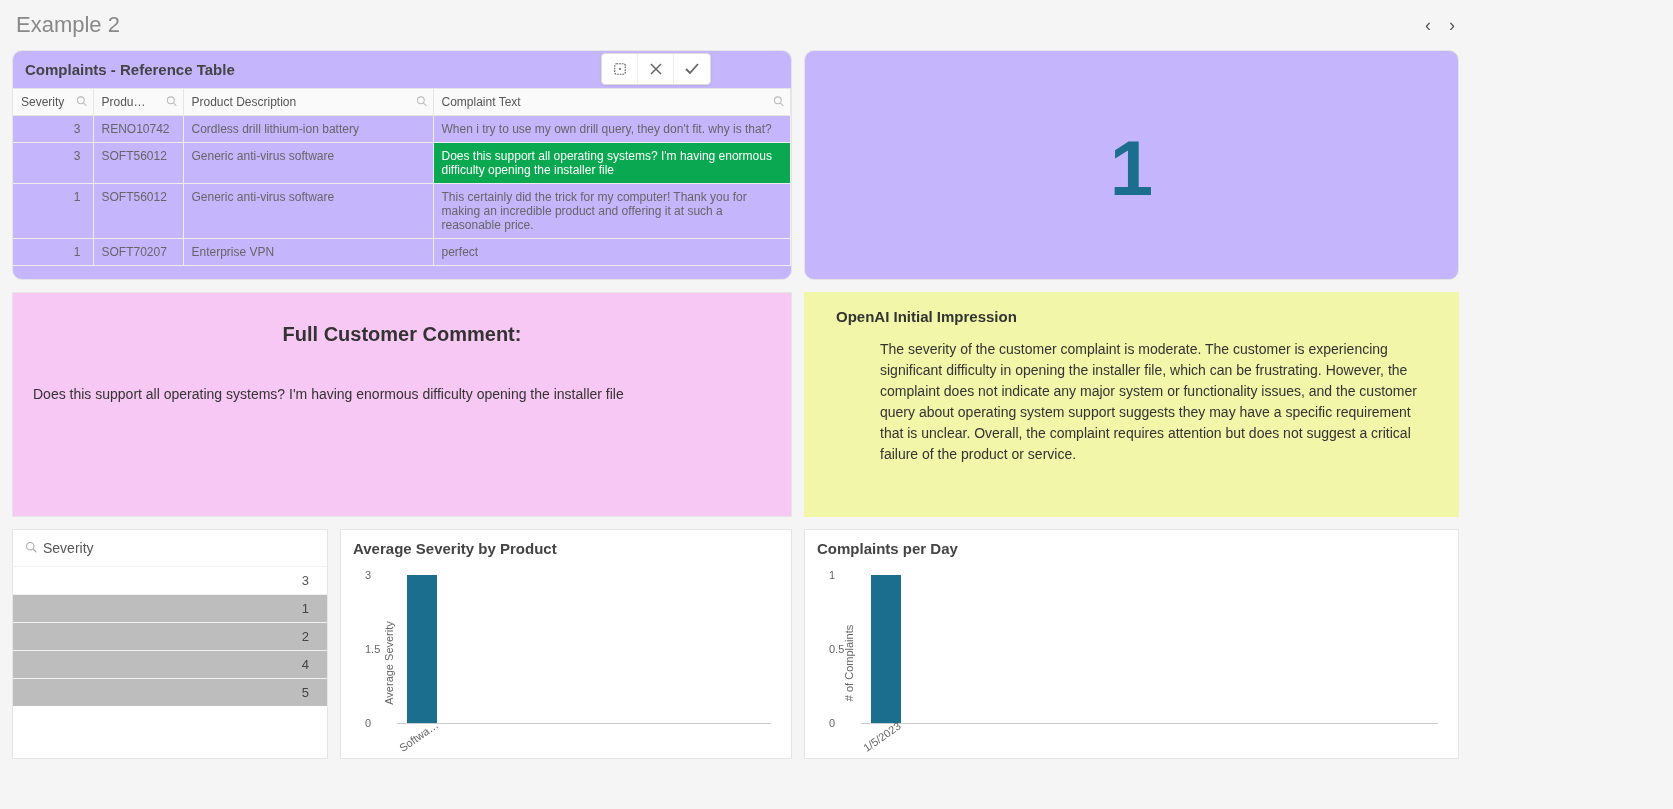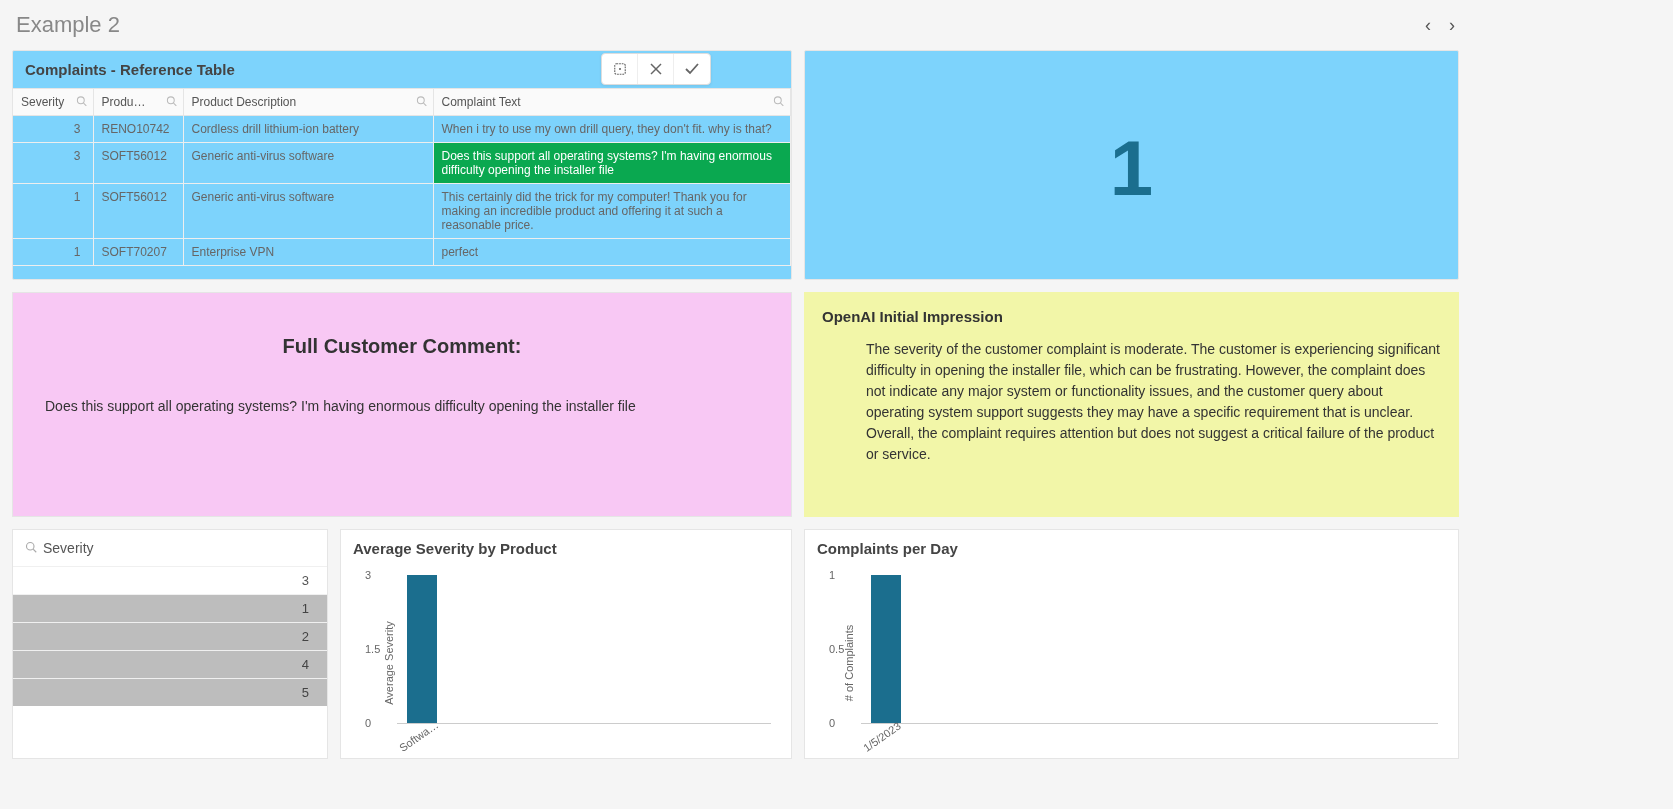--- a/index.html
+++ b/index.html
@@ -4,21 +4,21 @@
 <style>
 * { box-sizing: border-box; margin: 0; padding: 0; }
 body { font-family: -apple-system, BlinkMacSystemFont, "Segoe UI", Arial, sans-serif; background: #f5f5f5; color: #555; font-size: 13px; }
 .app { width: 1471px; height: 809px; padding: 8px; }
 .header-row { display: flex; justify-content: space-between; align-items: center; padding: 4px 8px 12px; }
 .page-title { font-size: 22px; color: #888; font-weight: 400; }
 .nav-arrows { display: flex; gap: 18px; font-size: 18px; color: #555; }
 .nav-arrows span { cursor: pointer; }
 
 .grid { display: grid; grid-template-columns: 780px 1fr; grid-template-rows: 230px 225px 230px; gap: 12px; padding: 0 4px; }
-.panel { background: #7dd3fc; border: 1px solid #e5e5e5; border-radius: 2px; position: relative; overflow: hidden; }
+.panel { background: #c4b5fd; border: 1px solid #e5e5e5; border-radius: 10px; position: relative; overflow: hidden; }
 .panel-title { font-size: 15px; font-weight: 600; color: #444; padding: 10px 12px; }
 
 
 .table-panel { grid-column: 1; grid-row: 1; }
 .table-panel .panel-title { border-bottom: none; }
 .action-bar { position: absolute; top: 2px; right: 80px; display: flex; border: 1px solid #ddd; border-radius: 4px; background: #fff; box-shadow: 0 1px 3px rgba(0,0,0,0.08); }
 .action-bar .btn { width: 36px; height: 30px; display: flex; align-items: center; justify-content: center; cursor: pointer; border-right: 1px solid #eee; color: #666; font-size: 14px; }
 .action-bar .btn:last-child { border-right: none; }
 
 .tbl { width: 100%; border-collapse: collapse; table-layout: fixed; }
@@ -30,26 +30,26 @@
 .col-prod { width: 90px; }
 .col-desc { width: 250px; }
 .col-text { width: auto; }
 
 
 .kpi-panel { grid-column: 2; grid-row: 1; display: flex; flex-direction: column; align-items: center; justify-content: center; }
 .kpi-title { font-size: 32px; color: #555; font-weight: 400; }
 .kpi-value { font-size: 78px; font-weight: 700; color: #1b6e8e; line-height: 1.2; margin-top: 8px; }
 
 
-.comment-panel { grid-column: 1; grid-row: 2; background: #f8c8f4; border: 1px solid #e5e5e5; padding: 32px; display: flex; flex-direction: column; }
+.comment-panel { grid-column: 1; grid-row: 2; background: #f8c8f4; border: 1px solid #e5e5e5; padding: 20px; display: flex; flex-direction: column; }
 .comment-title { font-size: 20px; font-weight: 700; color: #333; text-align: center; margin-top: 10px; margin-bottom: 40px; }
 .comment-body { font-size: 14px; color: #333; }
 
 
-.impression-panel { grid-column: 2; grid-row: 2; background: #f2f6a8; padding: 16px 18px; }
+.impression-panel { grid-column: 2; grid-row: 2; background: #f2f6a8; padding: 16px 32px; }
 .impression-title { font-size: 15px; font-weight: 700; color: #333; margin-bottom: 14px; }
 .impression-body { font-size: 14px; color: #333; line-height: 1.5; margin-left: 44px; }
 
 
 .bottom-row { grid-column: 1 / span 2; grid-row: 3; display: grid; grid-template-columns: 316px 452px 1fr; gap: 12px; }
 .filter-panel { background: #fff; border: 1px solid #e5e5e5; }
 .filter-header { display: flex; align-items: center; gap: 6px; padding: 10px 12px; font-size: 14px; color: #555; }
 .filter-list { }
 .filter-item { padding: 6px 18px 6px 12px; text-align: right; border-top: 1px solid #f0f0f0; font-size: 13px; }
 .filter-item.dim { background: #bdbdbd; color: #444; }

